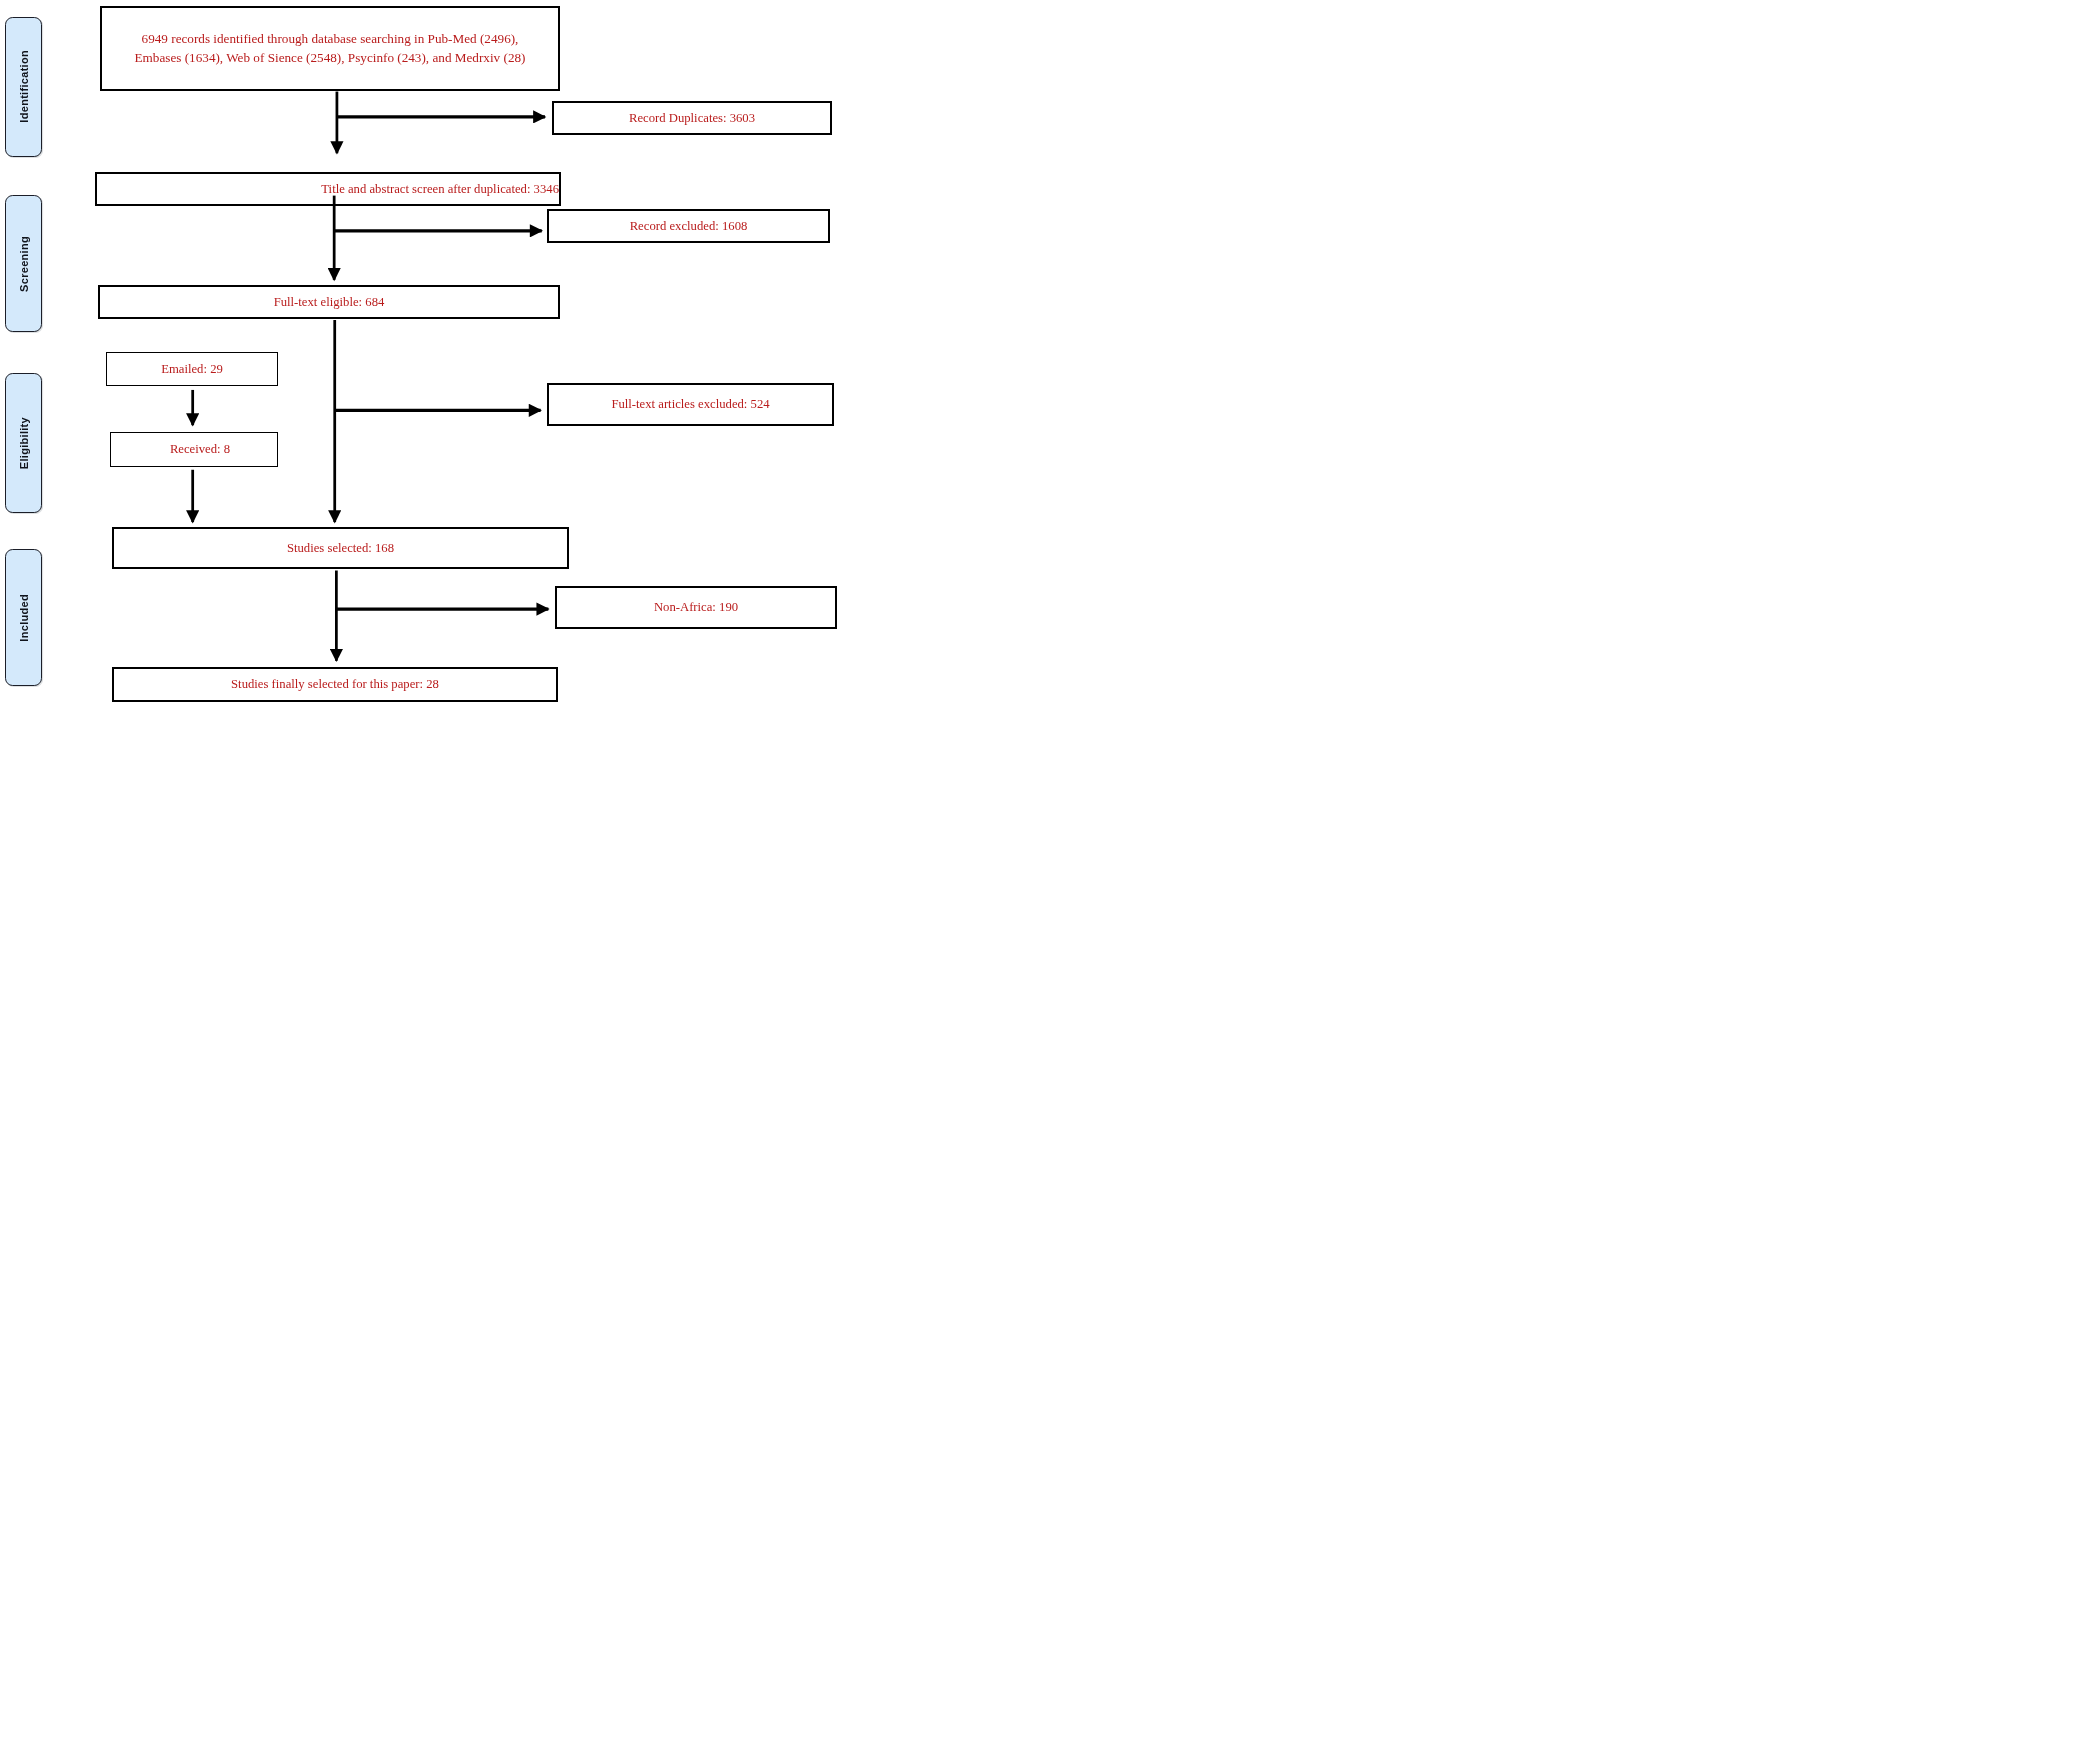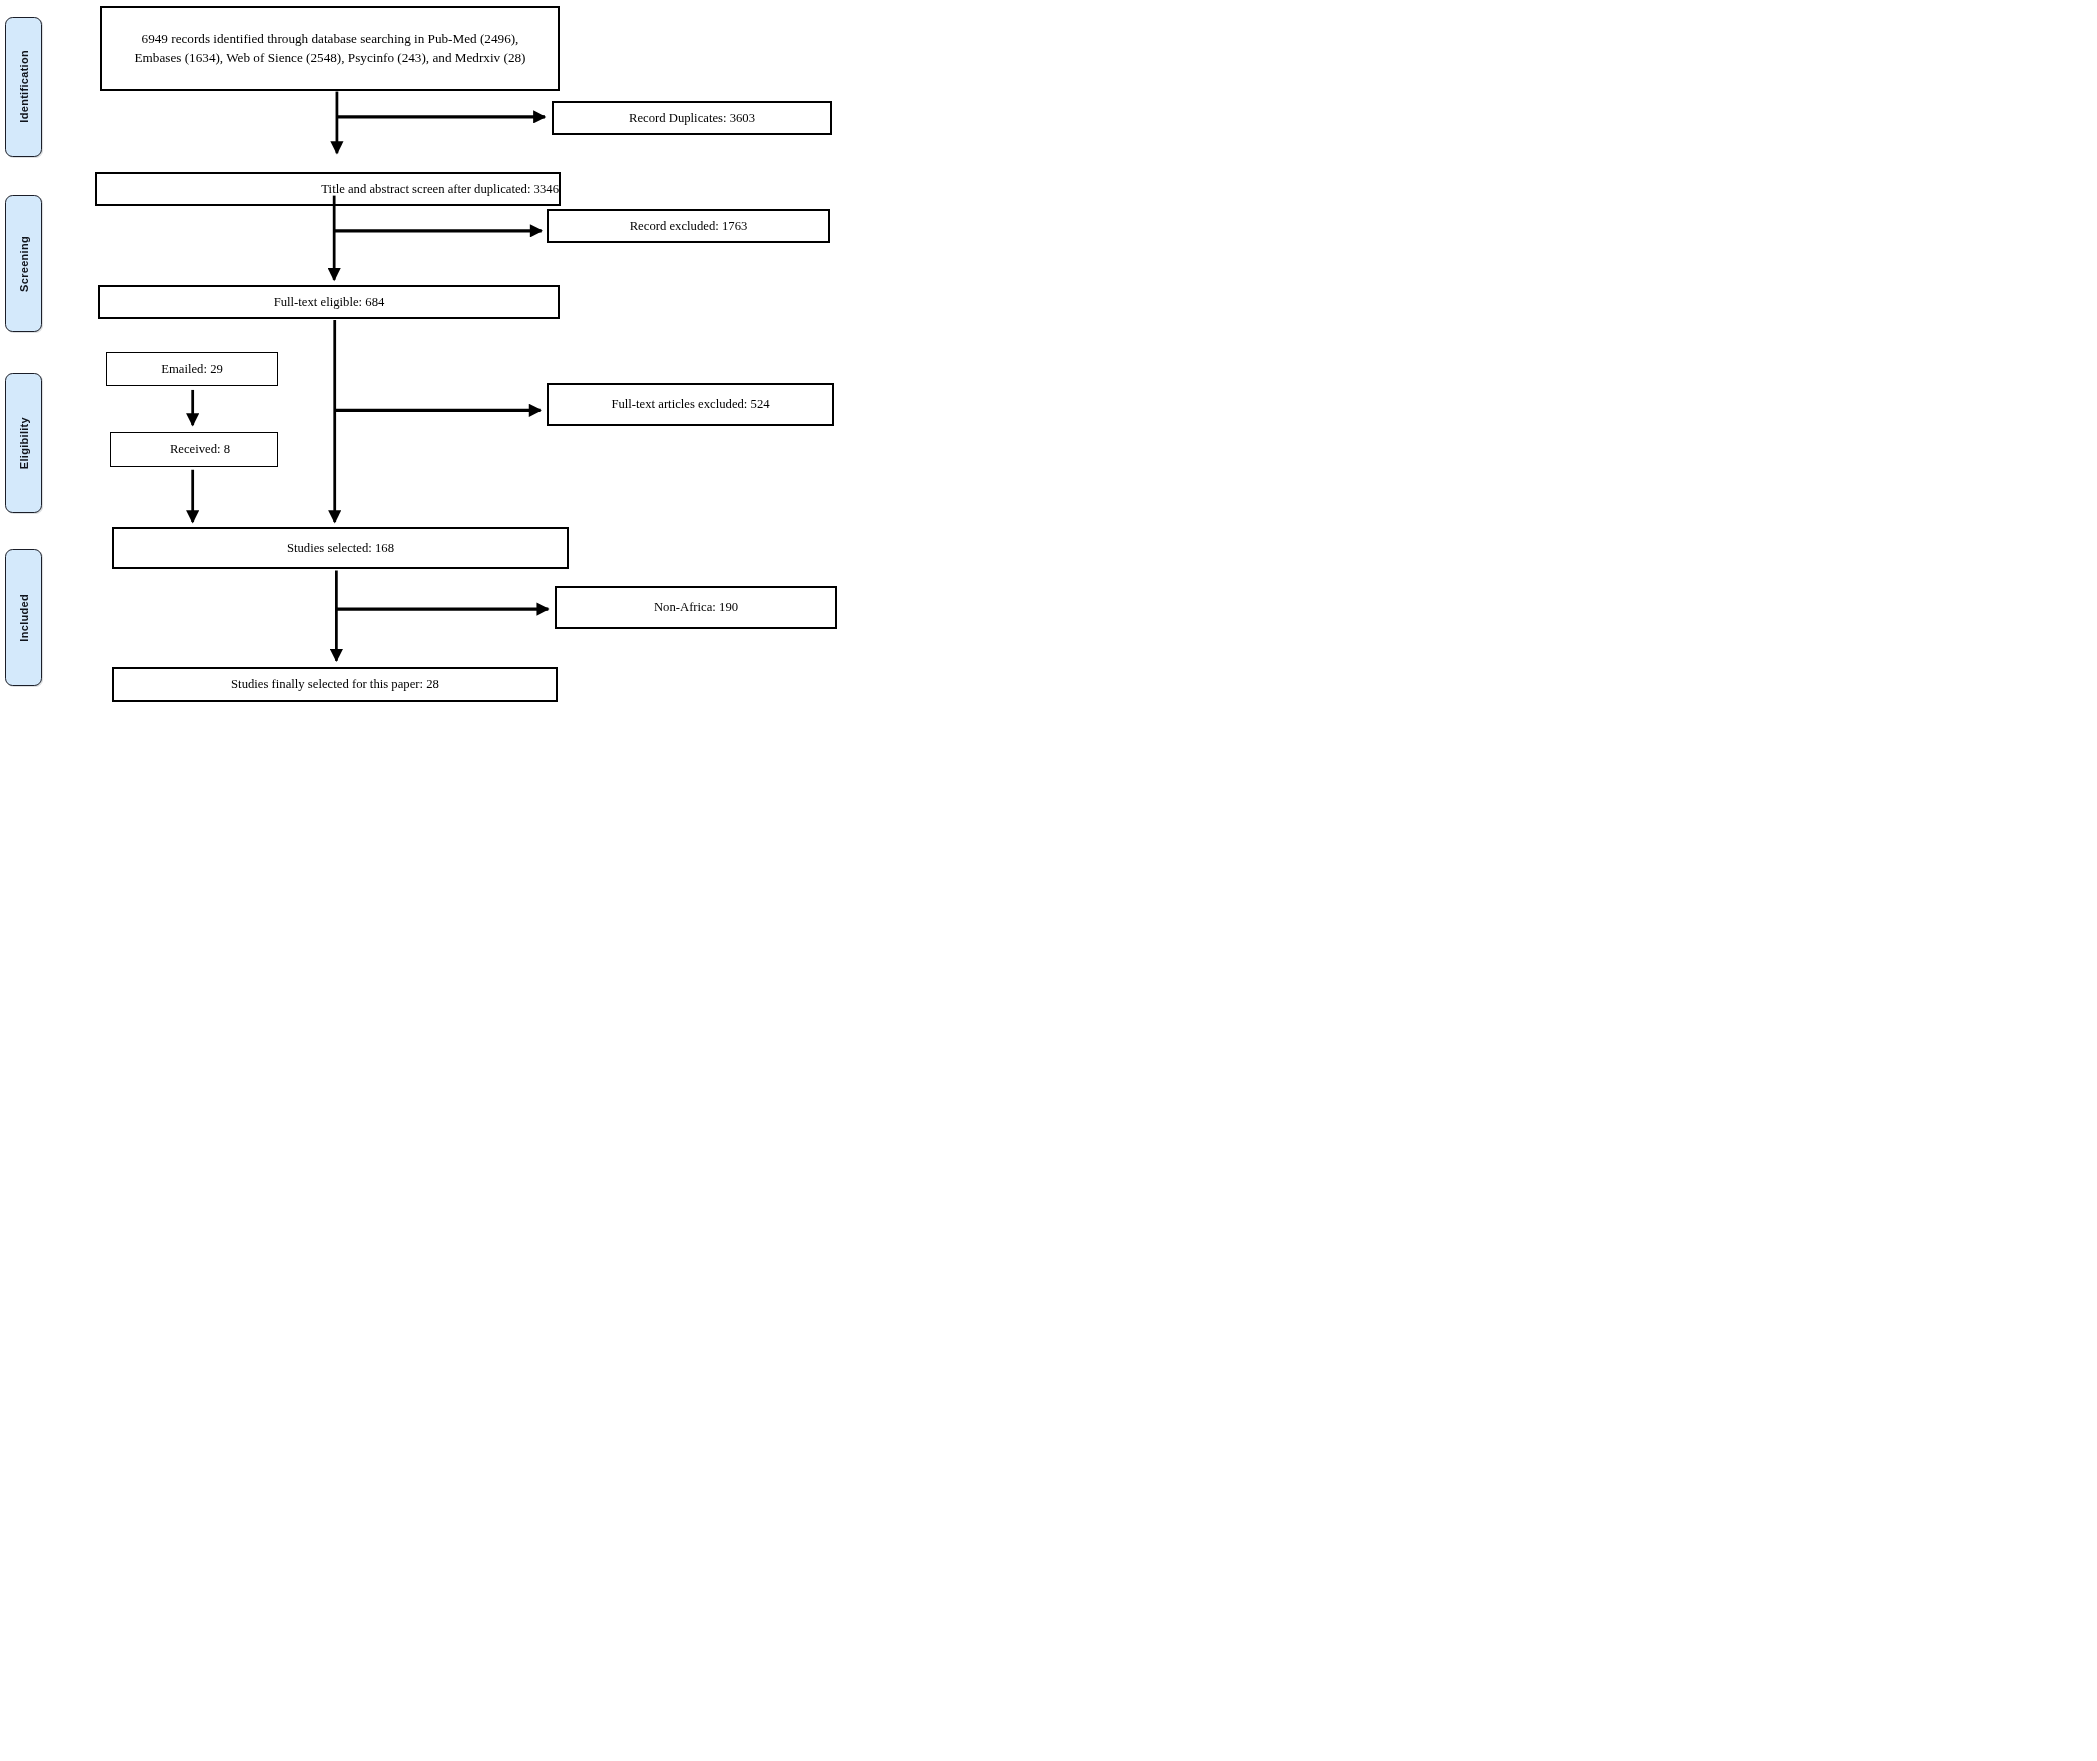--- a/index.html
+++ b/index.html
@@ -46,21 +46,21 @@
     position: absolute;
     background: #ffffff;
     border: 2.2px solid #000000;
     box-sizing: border-box;
     display: flex;
     align-items: center;
     justify-content: center;
     text-align: center;
     font-size: 12.7px;
     line-height: 1.45;
-    color: #000000;
+    color: #b91c1c;
   }
   #node-records        { left: 100px;  top: 5.5px;   width: 460px; height: 85px; border-width: 2.8px; font-size: 13.2px; padding: 0 15.4px; }
   #node-duplicates     { left: 552px; top: 101px;  width: 280px; height: 34px; }
   #node-titleabstract  { left: 95px;  top: 172px;  width: 466px; height: 34px; justify-content: flex-end; }
   #node-excluded       { left: 547px;  top: 209px;  width: 283px; height: 34px; }
   #node-fulltext       { left: 98px;  top: 285px;  width: 462px; height: 34px; }
   #node-emailed        { left: 106px;  top: 352px;  width: 172px; height: 34px; border-width: 1.7px; }
   #node-received       { left: 110px;  top: 432px;  width: 168px; height: 35px; border-width: 1.7px; padding-left: 12px; }
   #node-ftexcluded     { left: 547px;  top: 383px;  width: 287px; height: 43px; }
   #node-selected       { left: 112px;  top: 527px;  width: 457px; height: 42px; }
@@ -99,21 +99,21 @@
   <div class="node" id="node-records">
     <span>6949 records identified through database searching in Pub-Med (2496), Embases (1634), Web of Sience (2548), Psycinfo (243), and Medrxiv (28)</span>
   </div>
   <div class="node" id="node-duplicates">
     <span>Record Duplicates: 3603</span>
   </div>
   <div class="node" id="node-titleabstract">
     <span>Title and abstract screen after duplicated: 3346</span>
   </div>
   <div class="node" id="node-excluded">
-    <span>Record excluded: 1763</span>
+    <span>Record excluded: 1608</span>
   </div>
   <div class="node" id="node-fulltext">
     <span>Full-text eligible: 684</span>
   </div>
   <div class="node" id="node-emailed">
     <span>Emailed: 29</span>
   </div>
   <div class="node" id="node-received">
     <span>Received: 8</span>
   </div>

